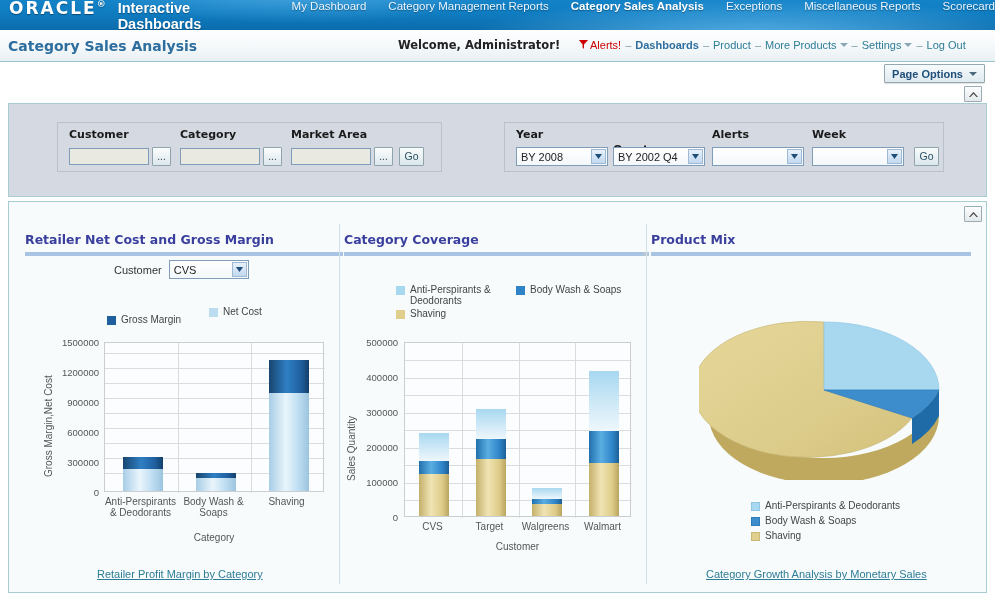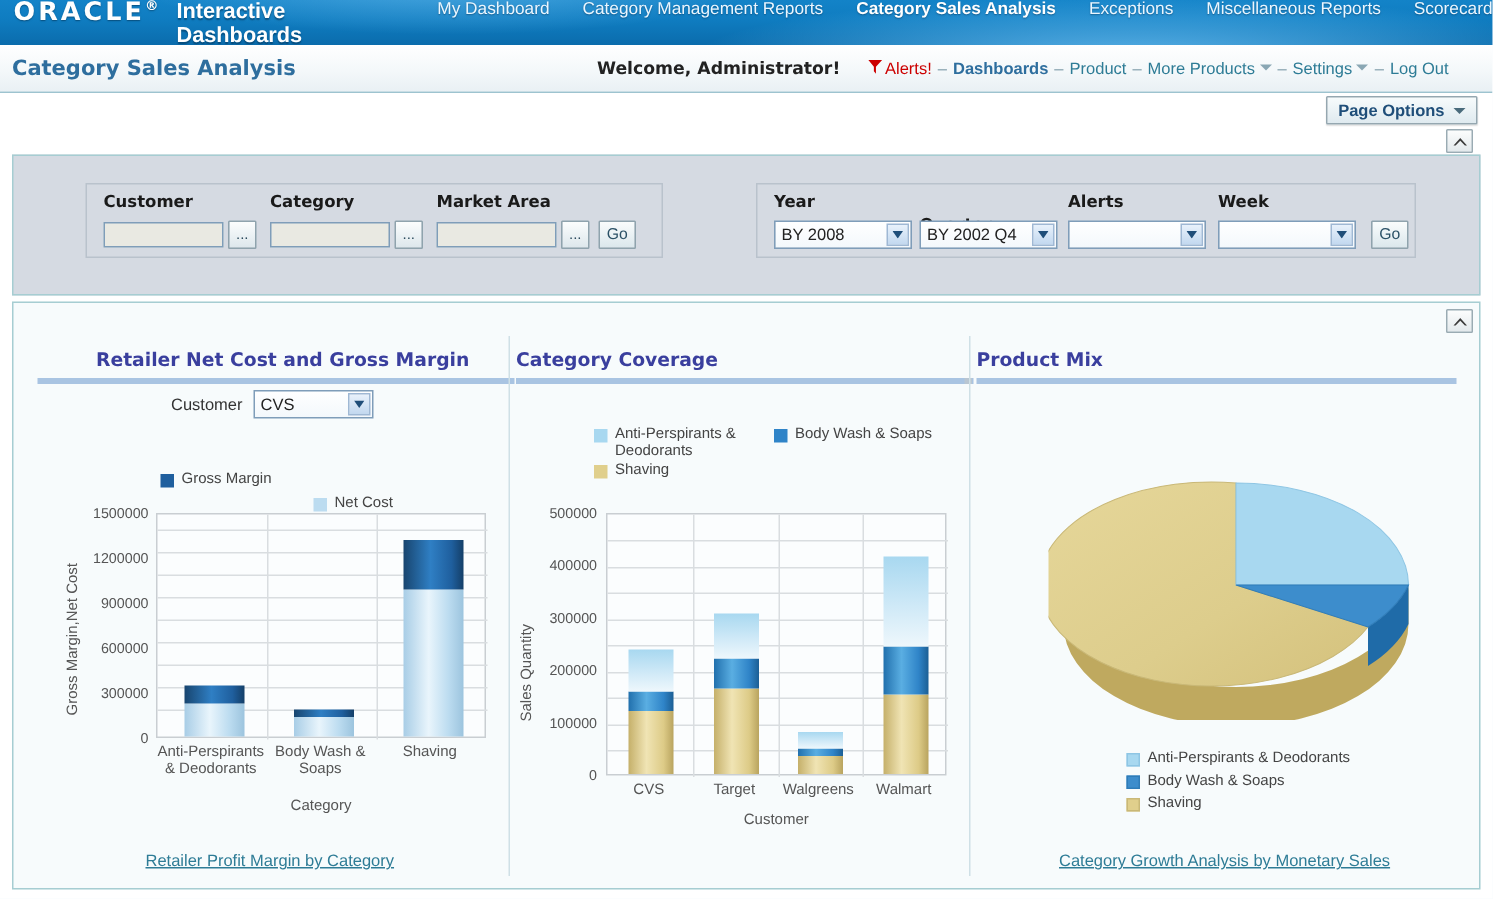--- a/index.html
+++ b/index.html
@@ -280,21 +280,21 @@
 </div>
 
 <div id="reports-panel">
 
   <div class="collapse-btn" style="right:4px; top:4px;">
     <svg class="chev" viewBox="0 0 11 7">
       <path d="M5.5 1 L10 6 L8.6 6 L5.5 2.8 L2.4 6 L1 6 Z" fill="#3c3c3c"></path>
     </svg>
   </div>
 
-  <div class="sect-title" style="left:16px; top:30px;margin-left:39px;">Retailer Net Cost and Gross Margin</div>
+  <div class="sect-title" style="left:16px; top:30px;">Retailer Net Cost and Gross Margin</div>
   <div class="sect-rule" style="left:16px; top:50px; width:318px;"></div>
 
   <div class="sect-title" style="left:335px; top:30px;">Category Coverage</div>
   <div class="sect-rule" style="left:335px; top:50px; width:305px;"></div>
 
   <div class="sect-tick" style="left:634px; top:50px;"></div>
   <div class="sect-title" style="left:642px; top:30px;">Product Mix</div>
   <div class="sect-rule" style="left:642px; top:50px; width:320px;"></div>
 
   <div style="position:absolute; left:105px; top:58px; display:flex; align-items:center; gap:7px;">
@@ -308,21 +308,21 @@
       </span>
     </div>
   </div>
 
   <div class="chart" style="left:10px; top:100px; width:320px; height:250px;">
 
     <div class="legend-row" style="left:88px; top:12px;">
       <span class="swatch" style="background:#1f5f9e;"></span>
       <span>Gross Margin</span>
     </div>
-    <div class="legend-row" style="left:190px; top:28px;">
+    <div class="legend-row" style="left:190px; top:4px;">
       <span class="swatch" style="background:#bcdcf0;"></span>
       <span>Net Cost</span>
     </div>
 
     <div style="position:absolute;left:85px;top:40px;width:220px;height:150px;background:#fbfdfe;border:1px solid #c9ced2;">
       <div class="gridline" style="left:0;top:10px;width:220px;"></div>
       <div class="gridline" style="left:0;top:25px;width:220px;"></div>
       <div class="gridline" style="left:0;top:40px;width:220px;"></div>
       <div class="gridline" style="left:0;top:55px;width:220px;"></div>
       <div class="gridline" style="left:0;top:70px;width:220px;"></div>

